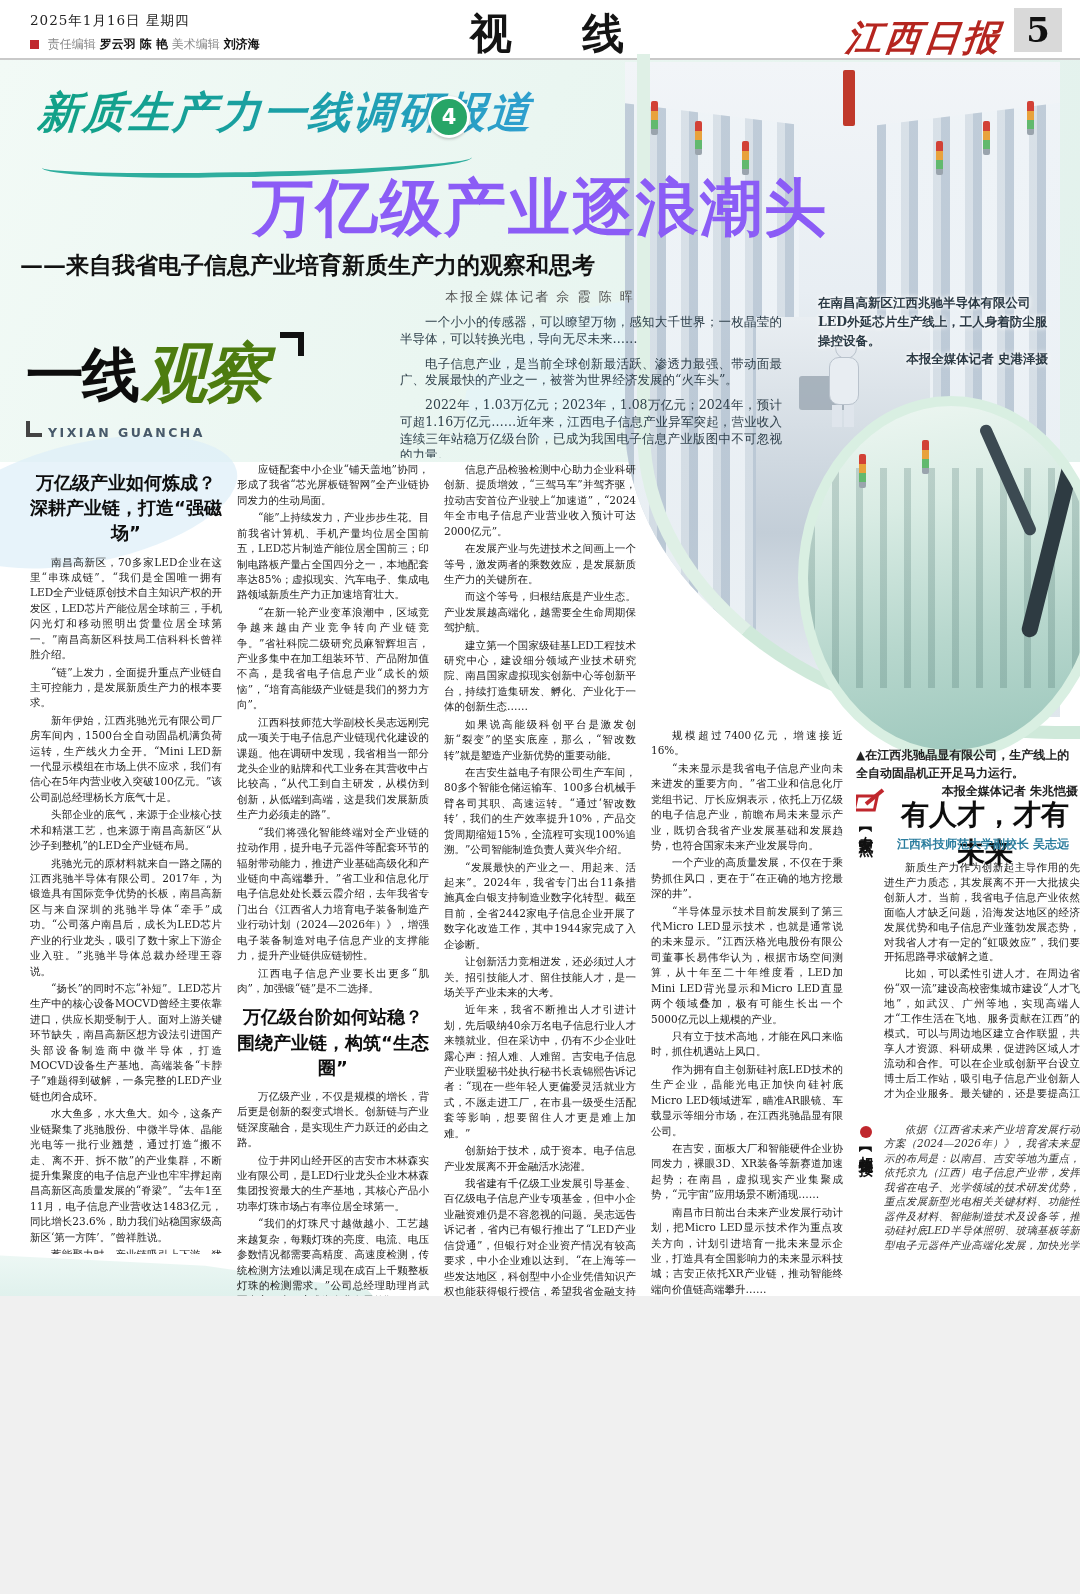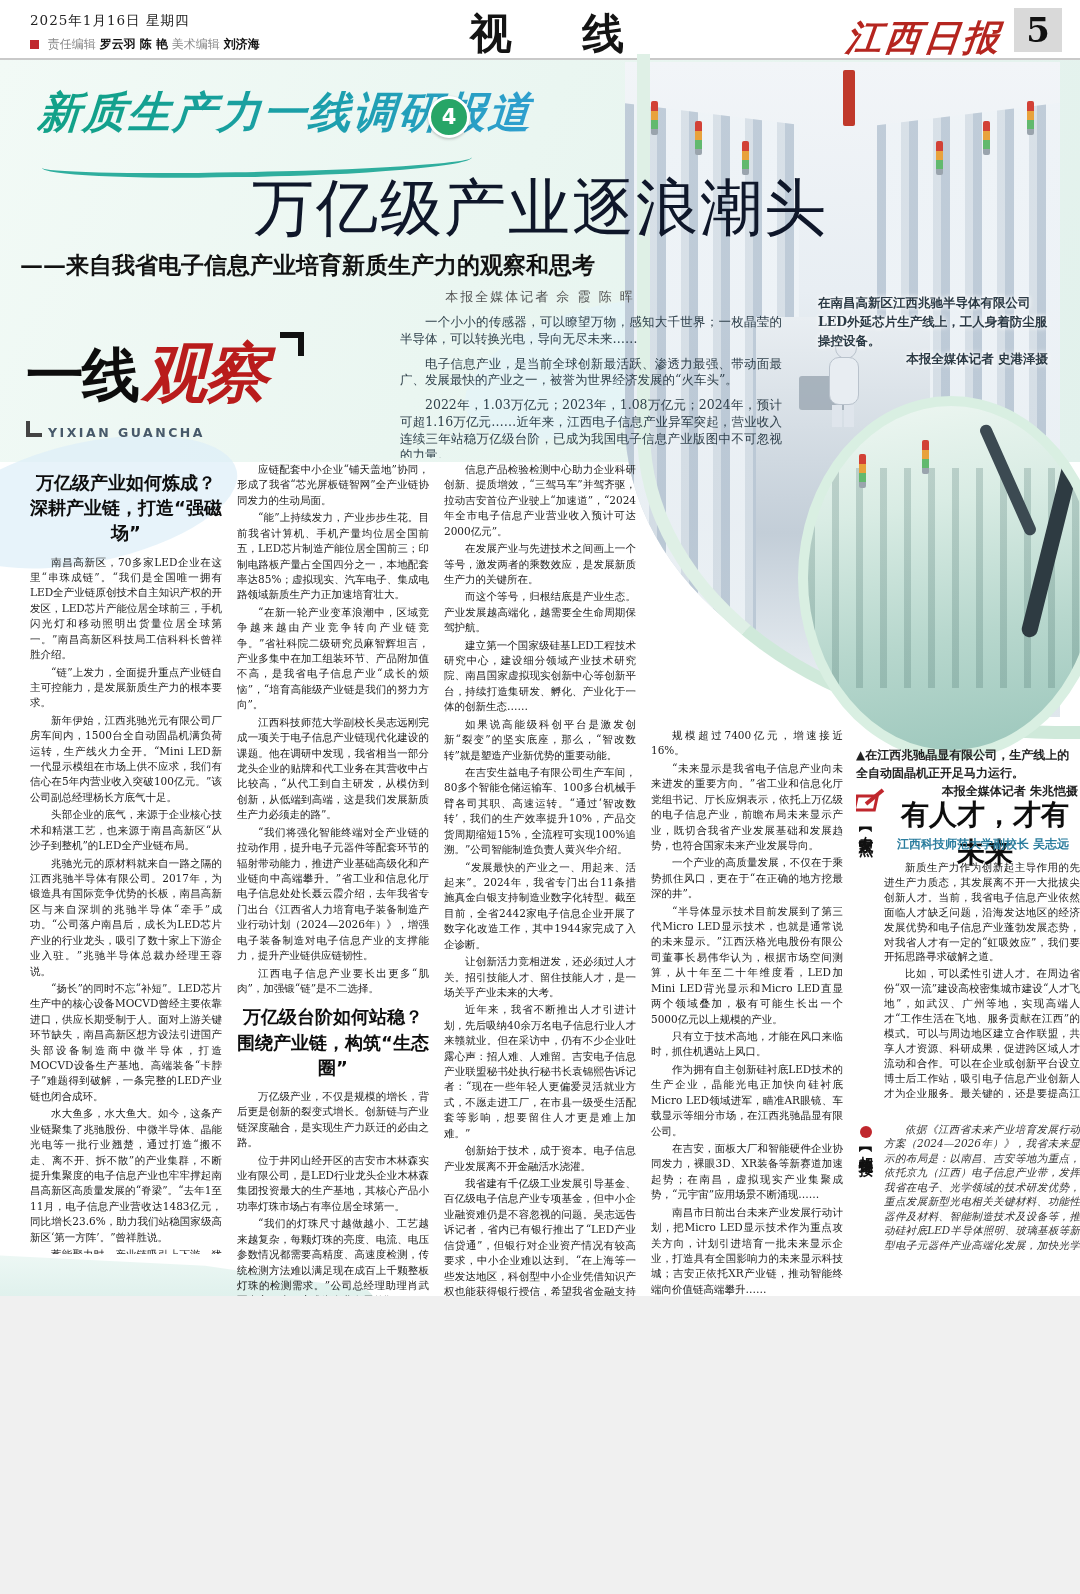--- a/index.html
+++ b/index.html
@@ -28,29 +28,29 @@
           font-family:"DejaVu Sans",sans-serif;letter-spacing:2px;white-space:nowrap;
           background:linear-gradient(100deg,#12a189 10%,#1d9fae 60%,#2f9fd0 100%);
           -webkit-background-clip:text;background-clip:text;color:transparent;transform:skew(-4deg);}
   .series-underline{position:absolute;left:42px;top:148px;width:430px;height:24px;
           border-bottom:5px solid #2fae9e;border-radius:0 0 55% 45%;transform:rotate(-1deg);}
   .series-badge{position:absolute;left:428px;top:96px;width:36px;height:36px;border-radius:50%;
           background:#27a567;border:3px solid #fff;box-shadow:0 1px 3px rgba(0,0,0,.25);
           display:flex;align-items:center;justify-content:center;color:#fff;font-size:21px;
           font-weight:900;font-family:"DejaVu Sans",sans-serif;}
   .headline{position:absolute;left:20px;top:166px;width:1040px;text-align:center;font-size:62px;
-          font-weight:400;font-family:"DejaVu Sans",sans-serif;letter-spacing:2px;color:#0f172a;z-index:5;}
+          font-weight:700;font-family:"DejaVu Sans",sans-serif;letter-spacing:2px;color:#8b5cf6;z-index:5;}
   .subhead{position:absolute;left:20px;top:250px;width:1040px;text-align:left;font-size:23px;
           font-weight:800;color:#111;z-index:5;}
   .byline{position:absolute;left:20px;top:288px;width:1040px;text-align:center;font-size:13px;
           color:#555;z-index:5;letter-spacing:2px;}
   
   .obslogo{position:absolute;left:26px;top:330px;width:360px;height:120px;z-index:4;}
   .obs1{font-size:58px;font-weight:900;color:#0d0d0d;letter-spacing:-2px;}
-  .obs2{font-size:64px;font-weight:900;color:#b91c1c;font-family:"DejaVu Sans",sans-serif;
+  .obs2{font-size:64px;font-weight:900;color:#4d7c0f;font-family:"DejaVu Sans",sans-serif;
         font-style:italic;letter-spacing:-2px;}
   .obs-quote{display:inline-block;width:18px;height:18px;border-top:6px solid #111;
         border-right:6px solid #111;vertical-align:top;margin-left:8px;margin-top:2px;}
   .obs-pinyin{font-size:12.5px;font-weight:bold;color:#47596a;letter-spacing:2.5px;
         font-family:"DejaVu Sans",sans-serif;margin-top:4px;}
   .obs-pinyin .l{display:inline-block;width:12px;height:12px;border-left:4px solid #444;
         border-bottom:4px solid #444;margin-right:6px;}
   .intro{position:absolute;left:392px;top:306px;width:398px;height:152px;overflow:hidden;
         font-size:12.5px;line-height:1.34;color:#2e3f4a;z-index:4;}
   .intro p{margin:8px;text-indent:2em;text-align:justify;}

